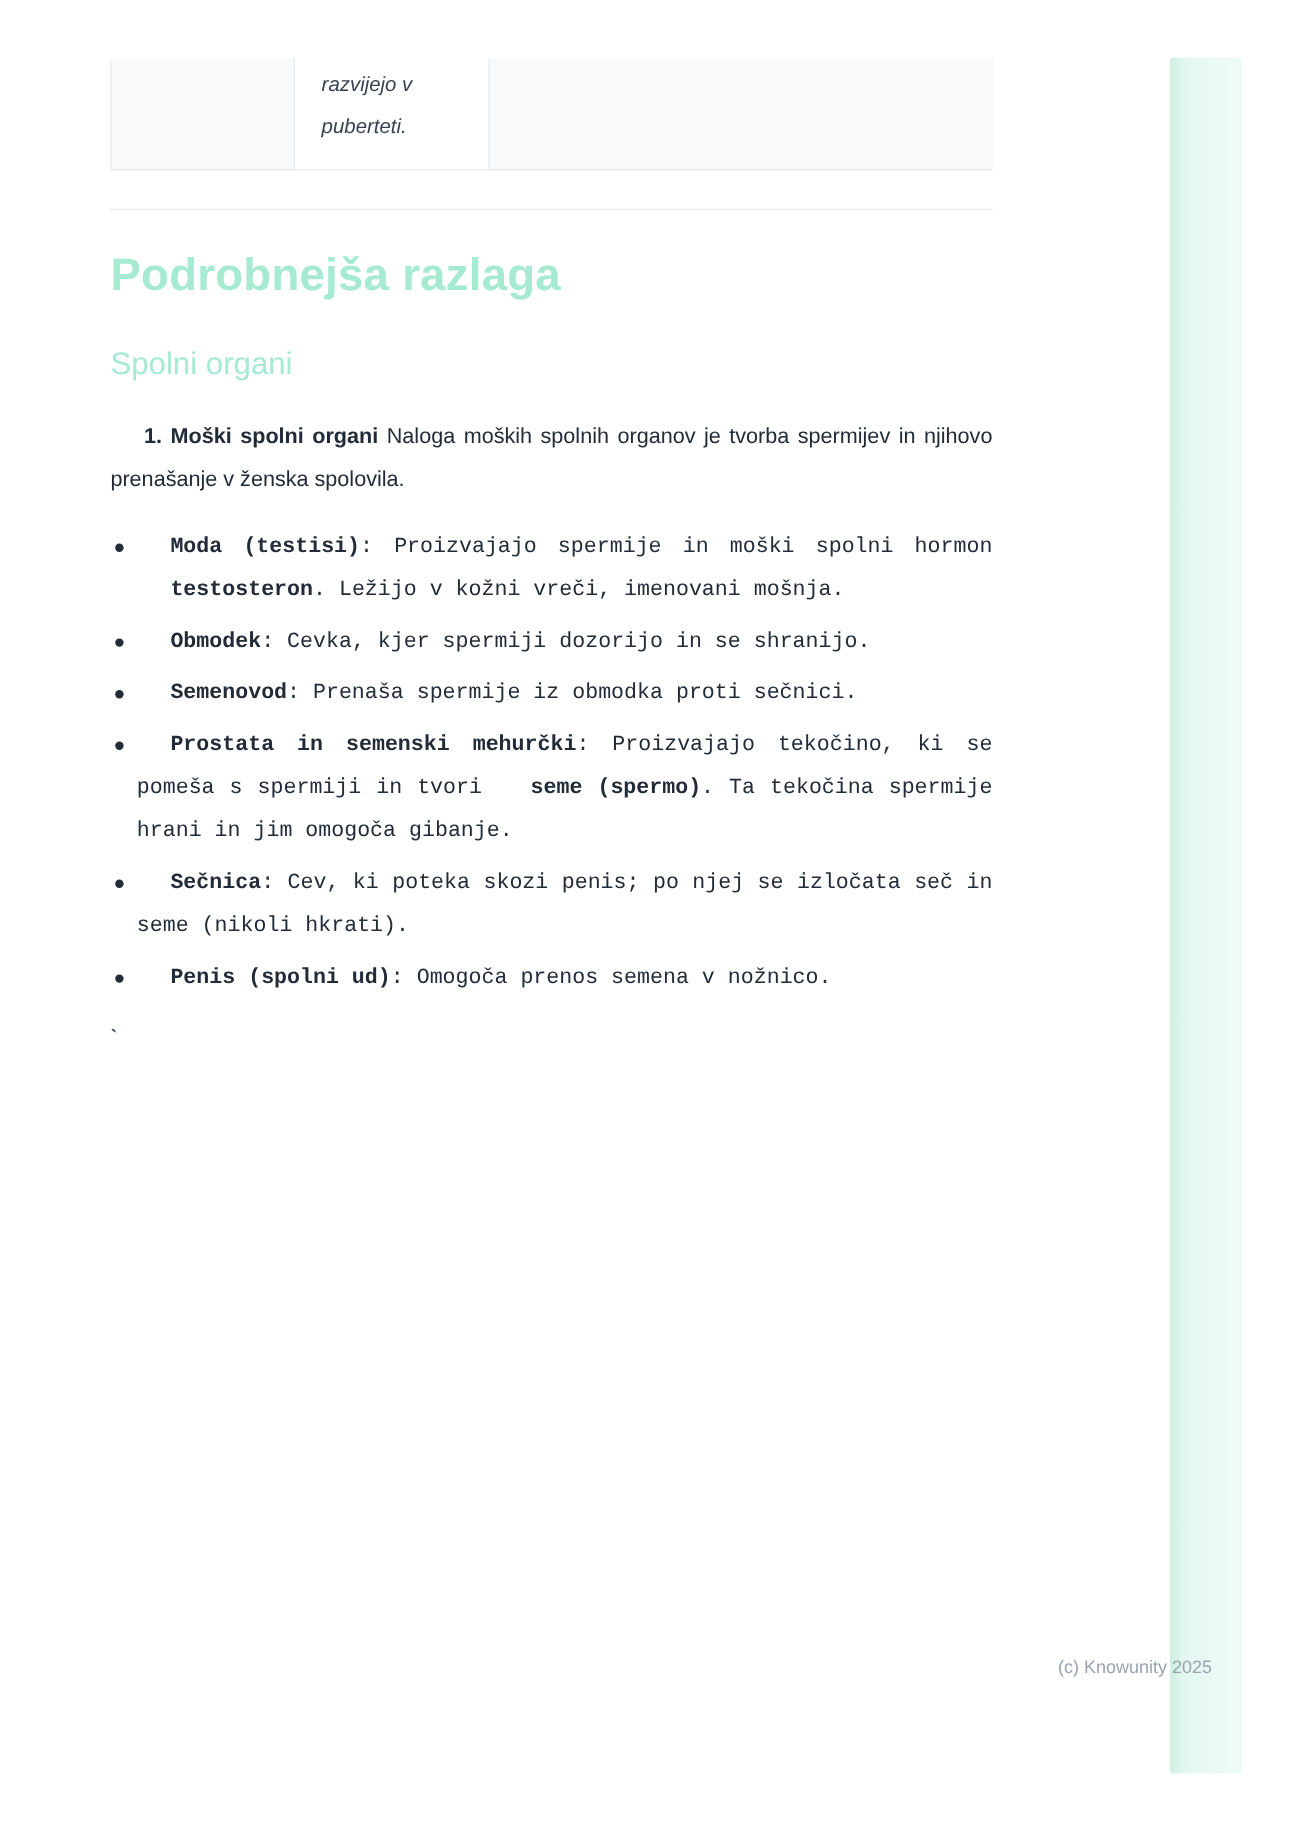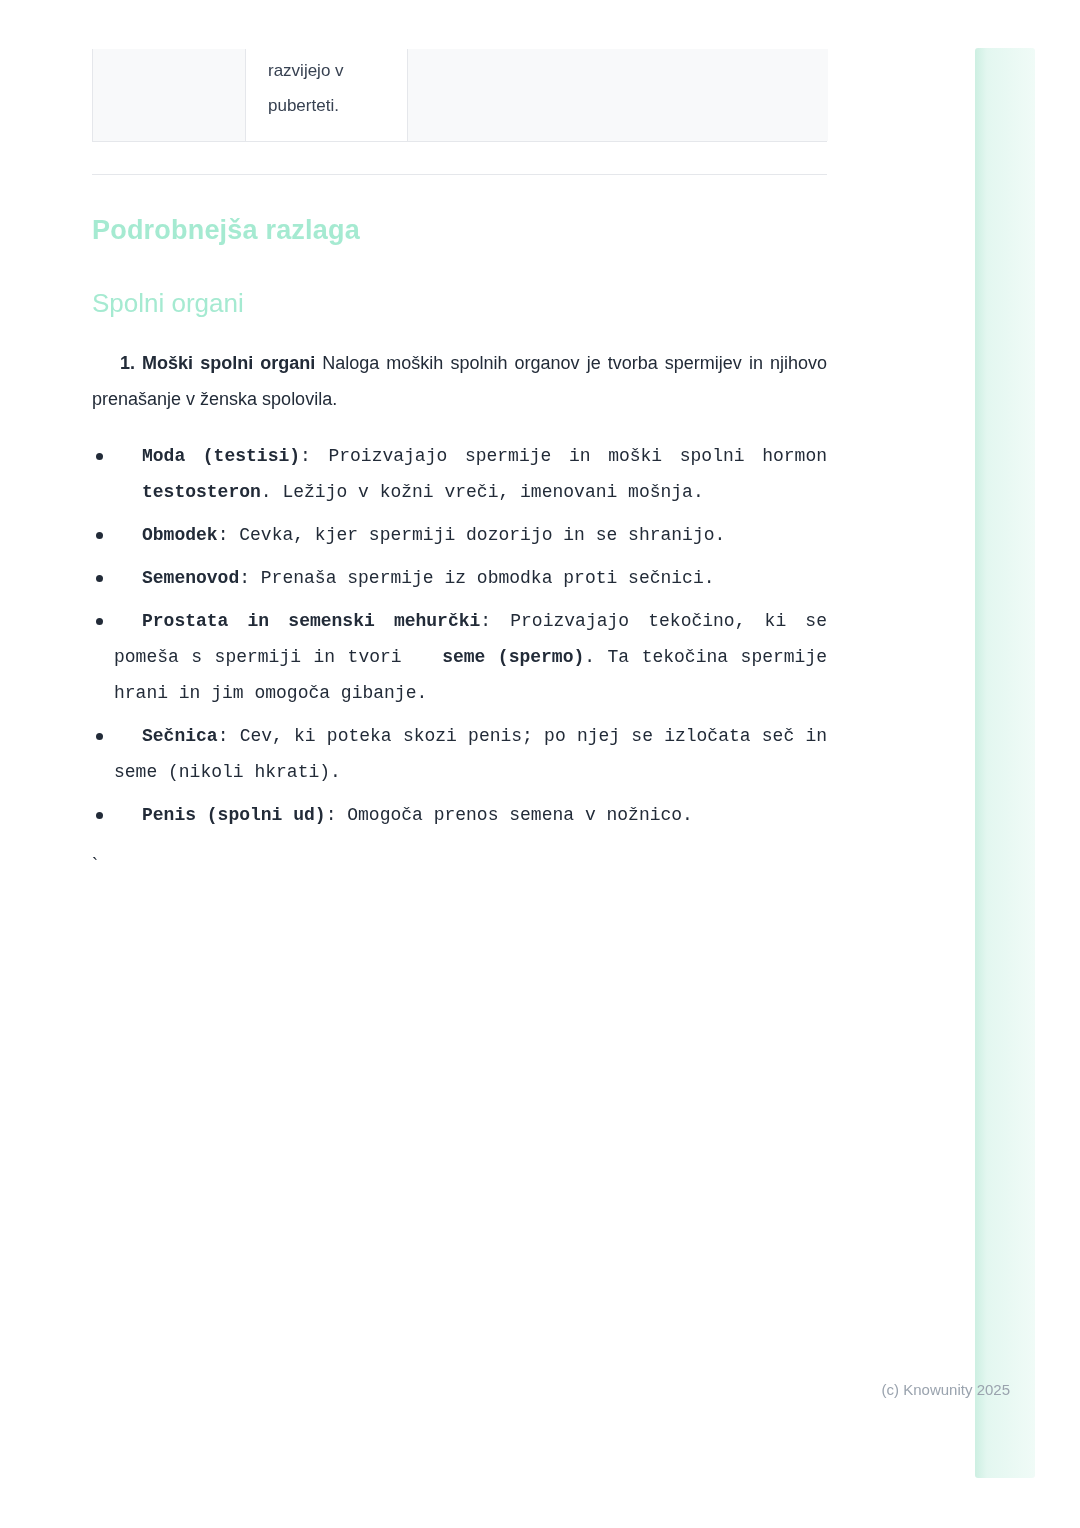--- a/index.html
+++ b/index.html
@@ -35,40 +35,41 @@
   
   .table-fragment{
     margin-top:49px;
     display:grid;
     grid-template-columns:153px 162px 420px;
     border-left:1px solid var(--border);
     border-right:1px solid var(--border);
     border-bottom:1px solid var(--border);
     box-sizing:border-box;
     min-height:87px;
+    font-style:italic;
   }
   .table-fragment .cell{
     background:var(--cell-bg);
     border-right:1px solid var(--border);
     box-sizing:border-box;
     padding:4px 22px 18px 22px;
     font-size:17px;
     line-height:35px;
     color:#374151;
   }
   .table-fragment .cell:nth-child(2){background:#ffffff;}
   .table-fragment .cell:last-child{border-right:none;}
   .divider{
     border:none;
     border-top:1px solid var(--border);
     margin:32px 0 0 0;
   }
   h1.page-heading{
     margin:36px 0 0 0;
-    font-size:27px;
+    font-size:38px;
     line-height:38px;
     font-weight:700;
     color:var(--accent);
     letter-spacing:.2px;
   }
   h2.section-heading{
     margin:38px 0 0 0;
     font-size:26px;
     line-height:32px;
     font-weight:400;

